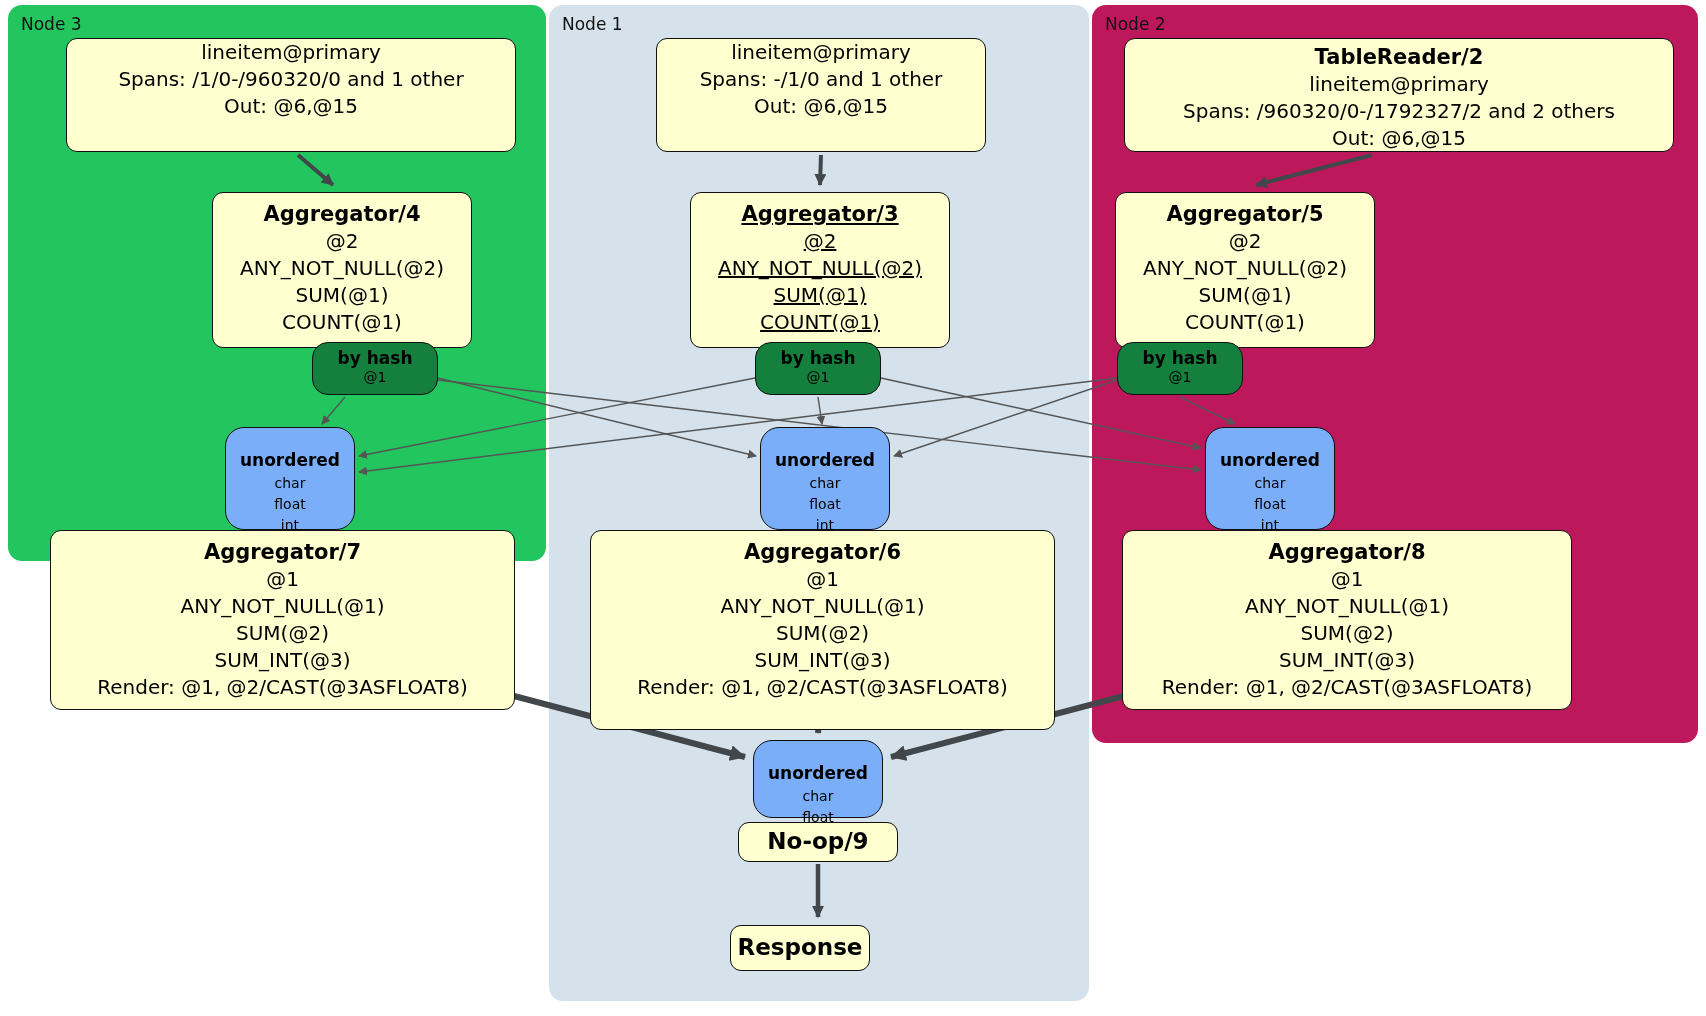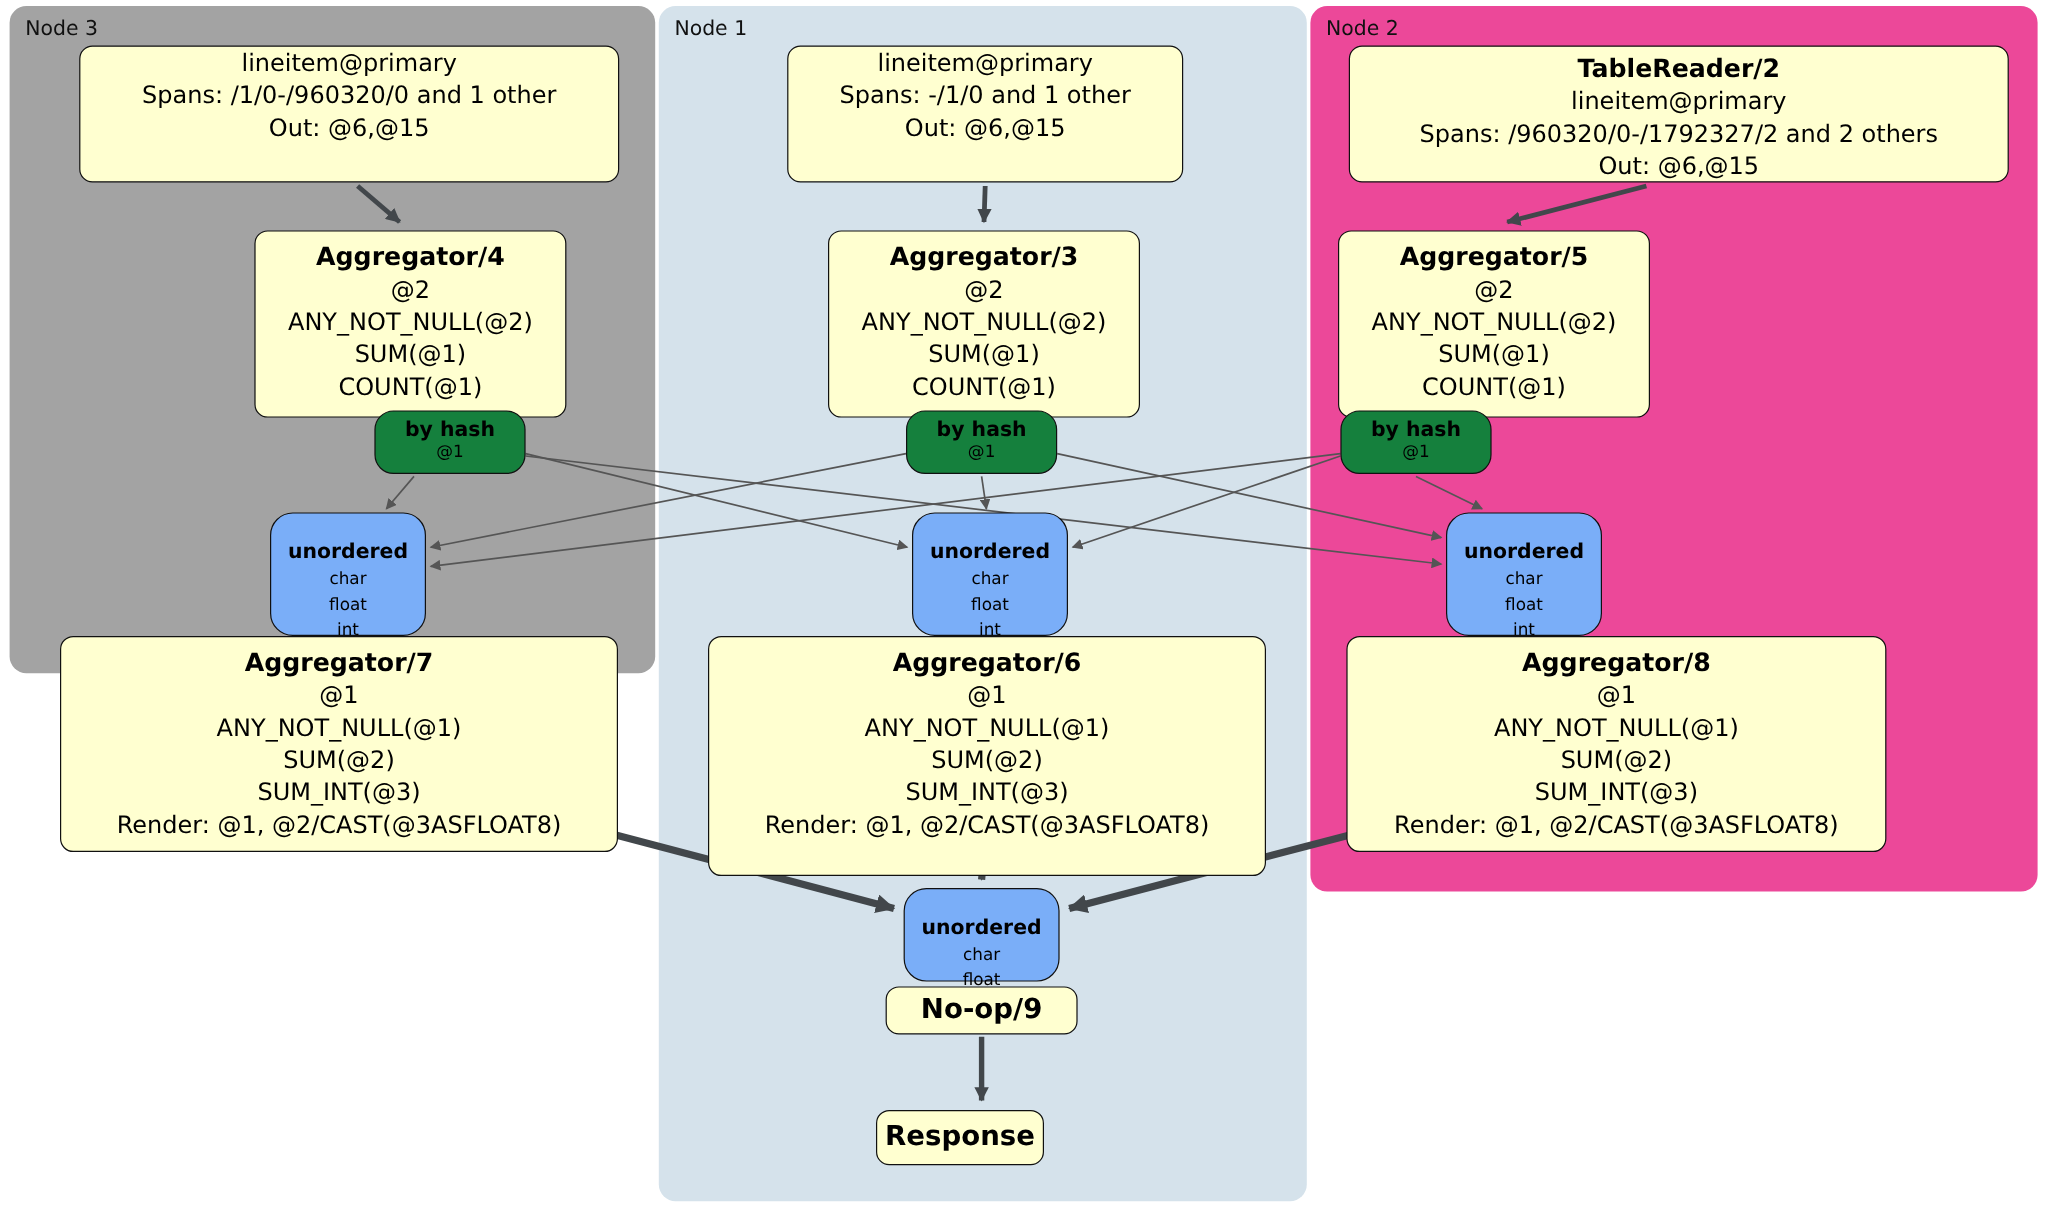--- a/index.html
+++ b/index.html
@@ -25,27 +25,27 @@
   .sync-title{font-size:17px;font-weight:bold;line-height:25px;padding-top:20px;}
   .sync-line{font-size:14px;line-height:21px;}
   .bigbox-title{font-size:23px;font-weight:bold;line-height:36px;white-space:nowrap;}
   .resp .bigbox-title{line-height:42px;}
 </style>
 </head>
 <body>
 
 <div class="canvas">
 
-  <div class="region" style="left:8px;top:5px;width:538px;height:556px;background:#a3a3a3;">
+  <div class="region" style="left:8px;top:5px;width:538px;height:556px;background:#22c55e;">
     <div class="region-label">Node 3</div>
   </div>
   <div class="region" style="left:549px;top:5px;width:540px;height:996px;background:#d5e2eb;">
     <div class="region-label">Node 1</div>
   </div>
-  <div class="region" style="left:1092px;top:5px;width:606px;height:738px;background:#ec4899;">
+  <div class="region" style="left:1092px;top:5px;width:606px;height:738px;background:#be185d;">
     <div class="region-label">Node 2</div>
   </div>
 
   <svg class="edges" width="1706" height="1016">
     <defs>
       <marker id="ah-big" markerWidth="18" markerHeight="16" refX="15" refY="8" orient="auto" markerUnits="userSpaceOnUse">
         <path d="M0,0 L16,8 L0,16 Z" fill="#42474b"></path>
       </marker>
       <marker id="ah-med" markerWidth="14" markerHeight="12" refX="11" refY="6" orient="auto" markerUnits="userSpaceOnUse">
         <path d="M0,0 L12,6 L0,12 Z" fill="#42474b"></path>
@@ -118,21 +118,21 @@
     <div class="pbox-line">SUM_INT(@3)</div>
     <div class="pbox-line">Render: @1, @2/CAST(@3ASFLOAT8)</div>
   </div>
 
   <div class="box" style="left:656px;top:38px;width:330px;height:114px;">
     <div class="pbox-line">lineitem@primary</div>
     <div class="pbox-line">Spans: -/1/0 and 1 other</div>
     <div class="pbox-line">Out: @6,@15</div>
   </div>
 
-  <div class="box agg" style="left:690px;top:192px;width:260px;height:156px;">
+  <div class="box agg" style="left:690px;top:192px;width:260px;height:156px;text-decoration:underline;">
     <div class="pbox-title">Aggregator/3</div>
     <div class="pbox-line">@2</div>
     <div class="pbox-line">ANY_NOT_NULL(@2)</div>
     <div class="pbox-line">SUM(@1)</div>
     <div class="pbox-line">COUNT(@1)</div>
   </div>
 
   <div class="box router" style="left:755px;top:342px;width:126px;height:53px;">
     <div class="router-title">by hash</div>
     <div class="router-detail">@1</div>

